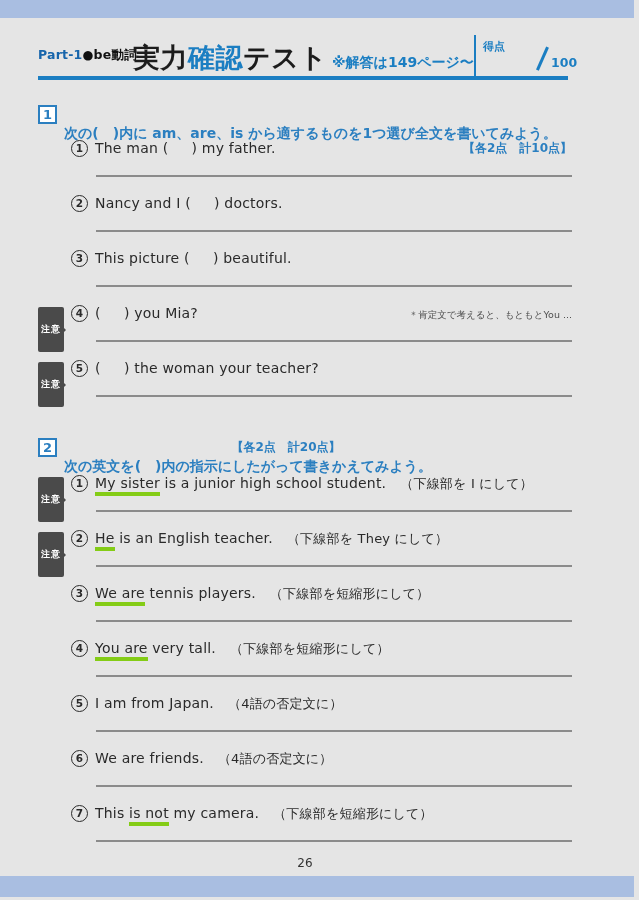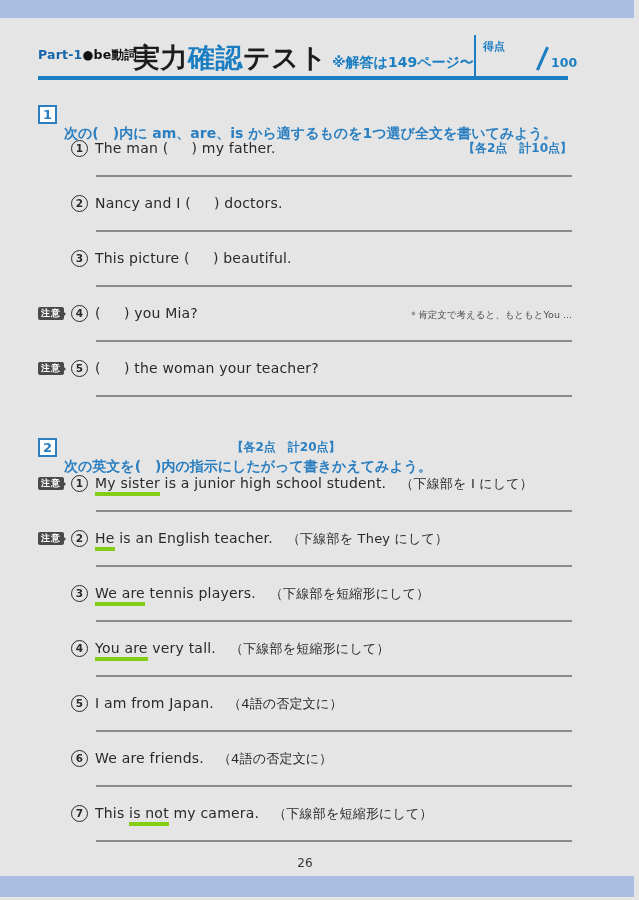--- a/index.html
+++ b/index.html
@@ -25,21 +25,21 @@
 
   
   .sec-head { position:absolute; left:0; width:639px; height:24px; }
   .sec-box { position:absolute; left:38px; top:1px; width:19px; height:19px; border:2px solid #2b7fc0; color:#2b7fc0; font-size:13px; font-weight:800; text-align:center; line-height:15px; background:#fff; }
   .sec-text { position:absolute; left:64px; top:1px; font-size:14px; font-weight:800; color:#2b7fc0; white-space:pre;margin-top:20px; }
   .sec-points { position:absolute; left:0; top:2px; width:572px; text-align:center; font-size:12px; font-weight:800; color:#2b7fc0; white-space:pre; }
   .points-row { position:absolute; left:0; width:572px; text-align:right; font-size:12px; font-weight:800; color:#2b7fc0; white-space:pre; }
 
   
   .item { position:absolute; left:0; width:639px; height:52px; }
-  .caution { position:absolute; left:38px; top:2px; background:#4a4a4a; color:#fff; font-size:9px; font-weight:700; line-height:13px; padding:0 3px; border-radius:2px; letter-spacing:1px; }
+  .caution { position:absolute; left:38px; top:2px; background:#4a4a4a; color:#fff; font-size:9px; font-weight:700; line-height:13px; padding:16px 3px; border-radius:2px; letter-spacing:1px; }
   .caution::after { content:""; position:absolute; right:-6px; top:50%; margin-top:-4px; border:4px solid transparent; border-left:4px solid #4a4a4a; }
   .caution:empty { display:none; }
   .cnum { position:absolute; left:71px; top:0; width:17px; height:17px; border:1.5px solid #2a2a2a; border-radius:50%; font-size:10.5px; font-weight:700; color:#2a2a2a; text-align:center; line-height:14.5px; }
   .itext { position:absolute; left:95px; top:0; font-size:14px; color:#2a2a2a; white-space:pre; letter-spacing:0.2px; }
   .itext .u { border-bottom:4px solid #84cc16; padding-bottom:1px; }
   .itext .u:empty { border:none; padding:0; }
   .itext .dir { margin-left:14px; font-size:13px; }
   .hint { position:absolute; left:0; top:4px; width:572px; text-align:right; font-size:9.5px; color:#4f4f4f; white-space:pre; }
   .answer-line { position:absolute; left:96px; top:35px; width:476px; height:1.5px; background:#8b8b8b; }
 

